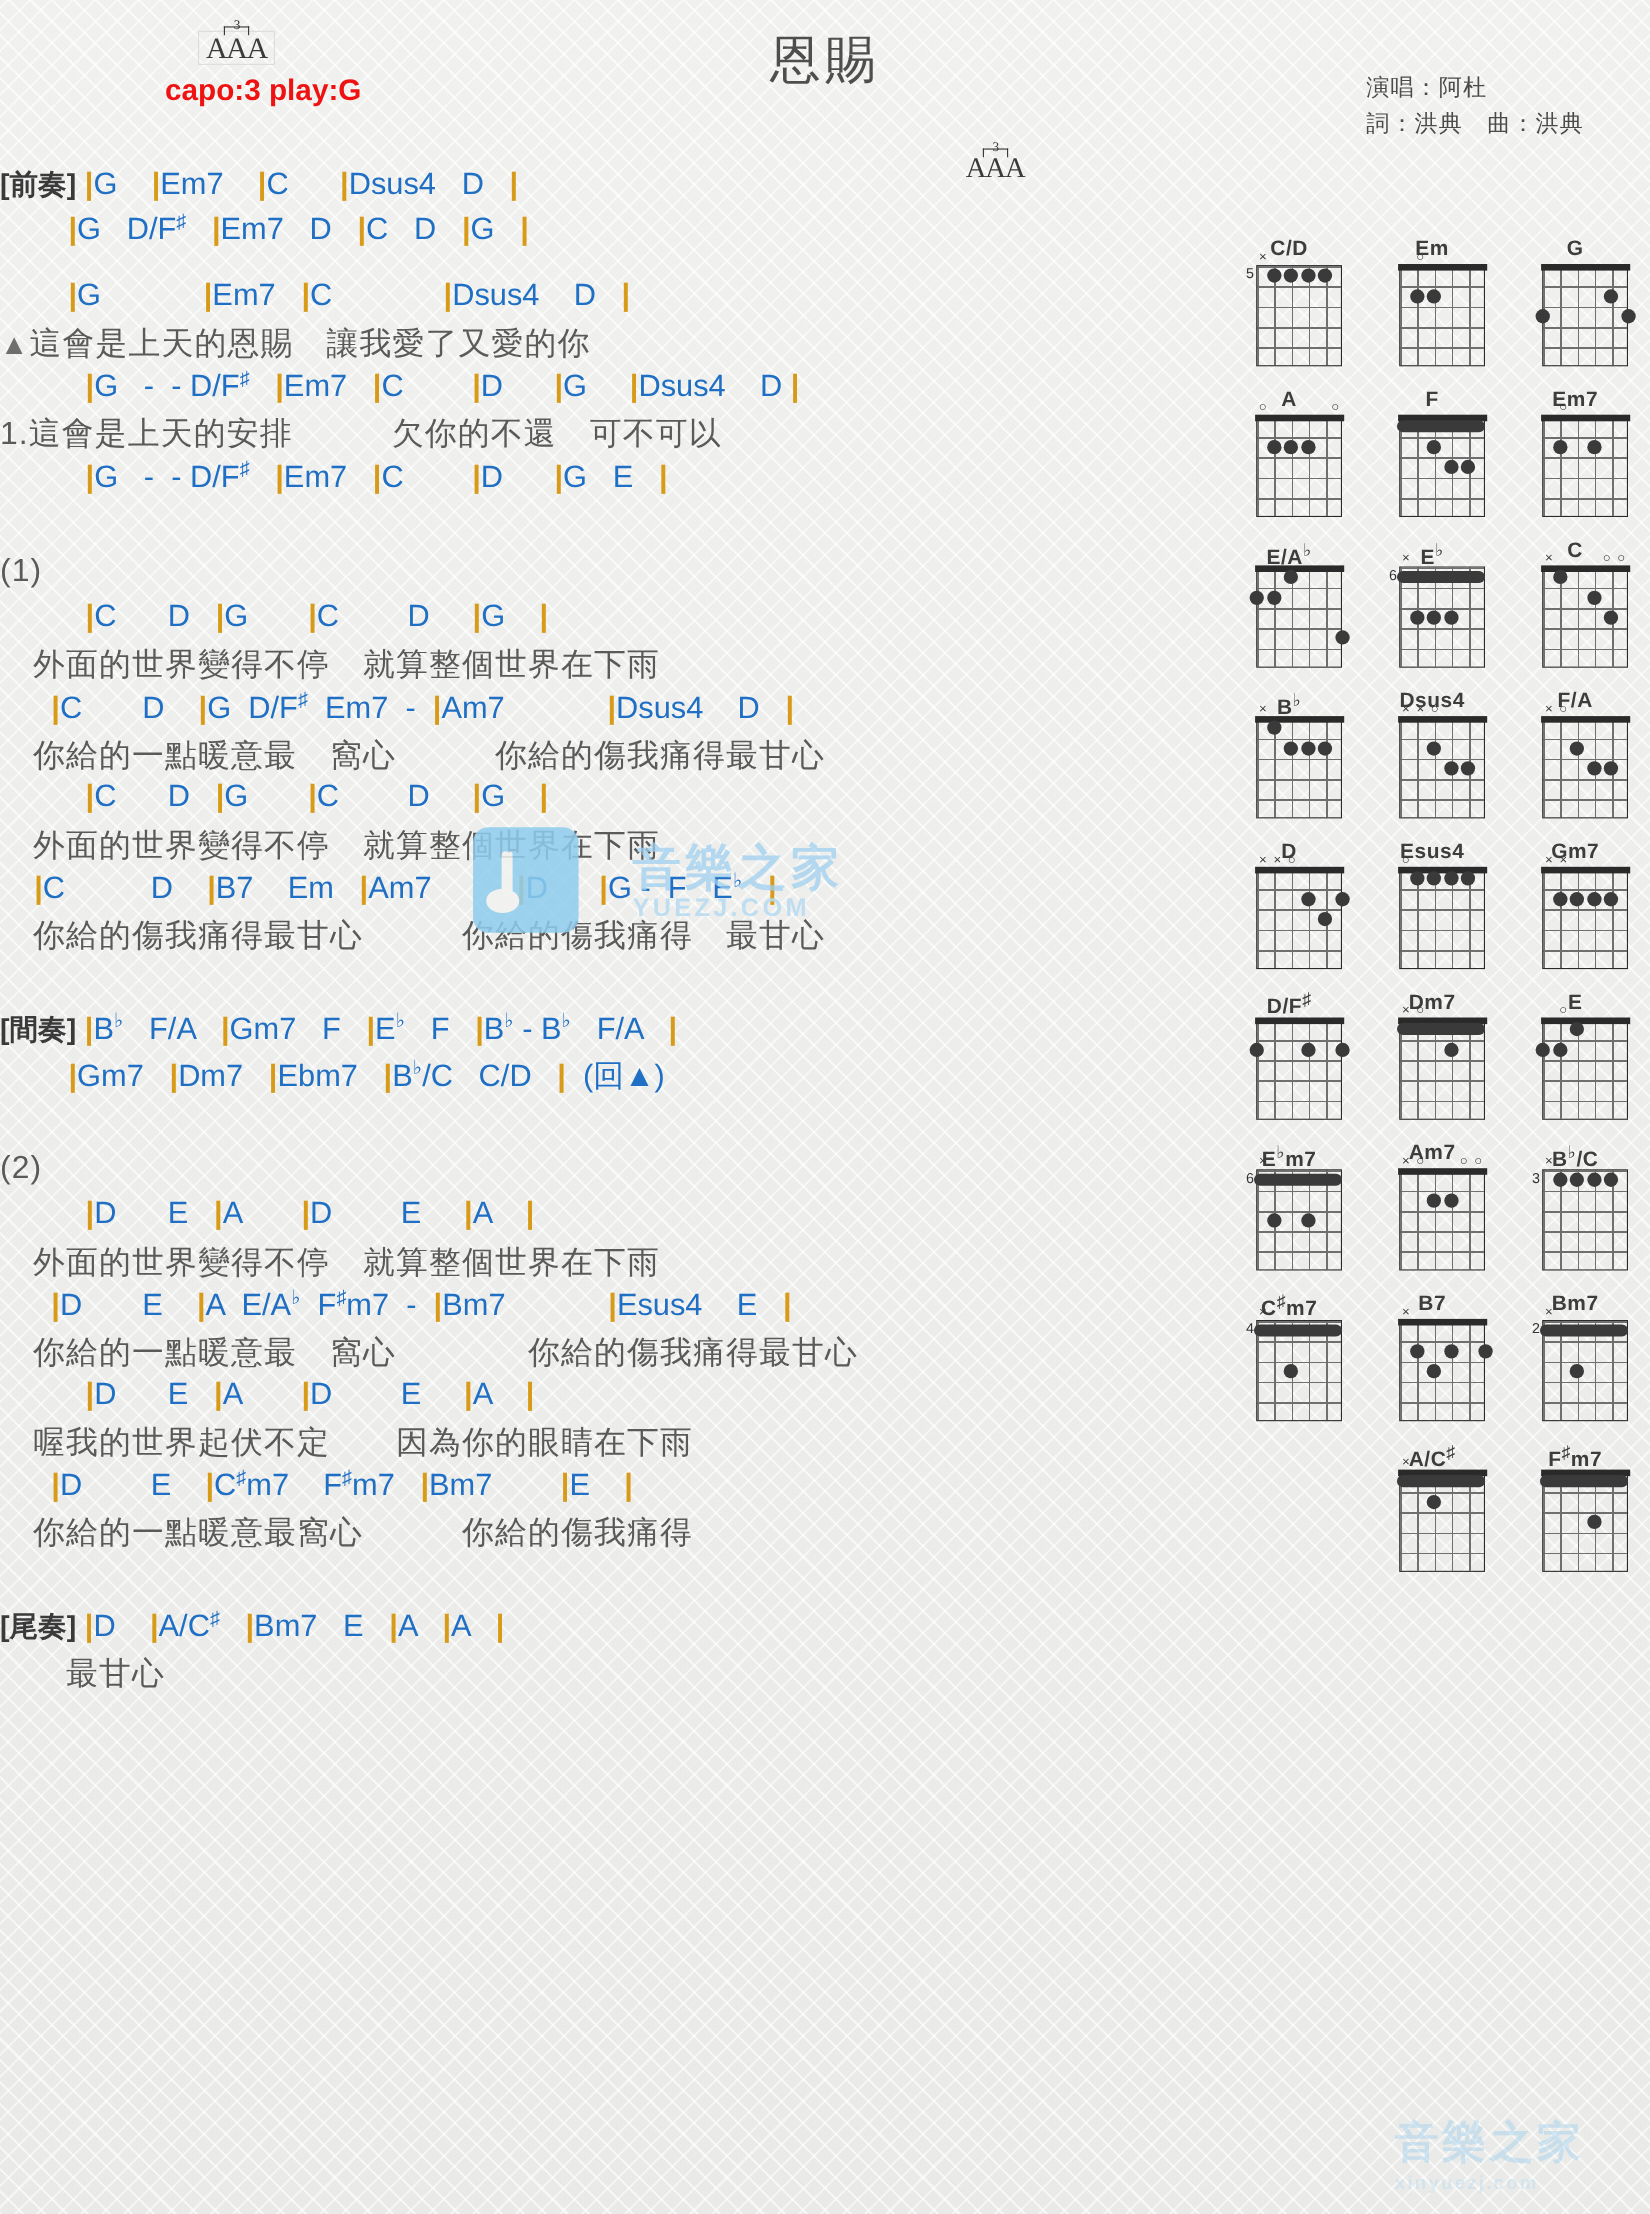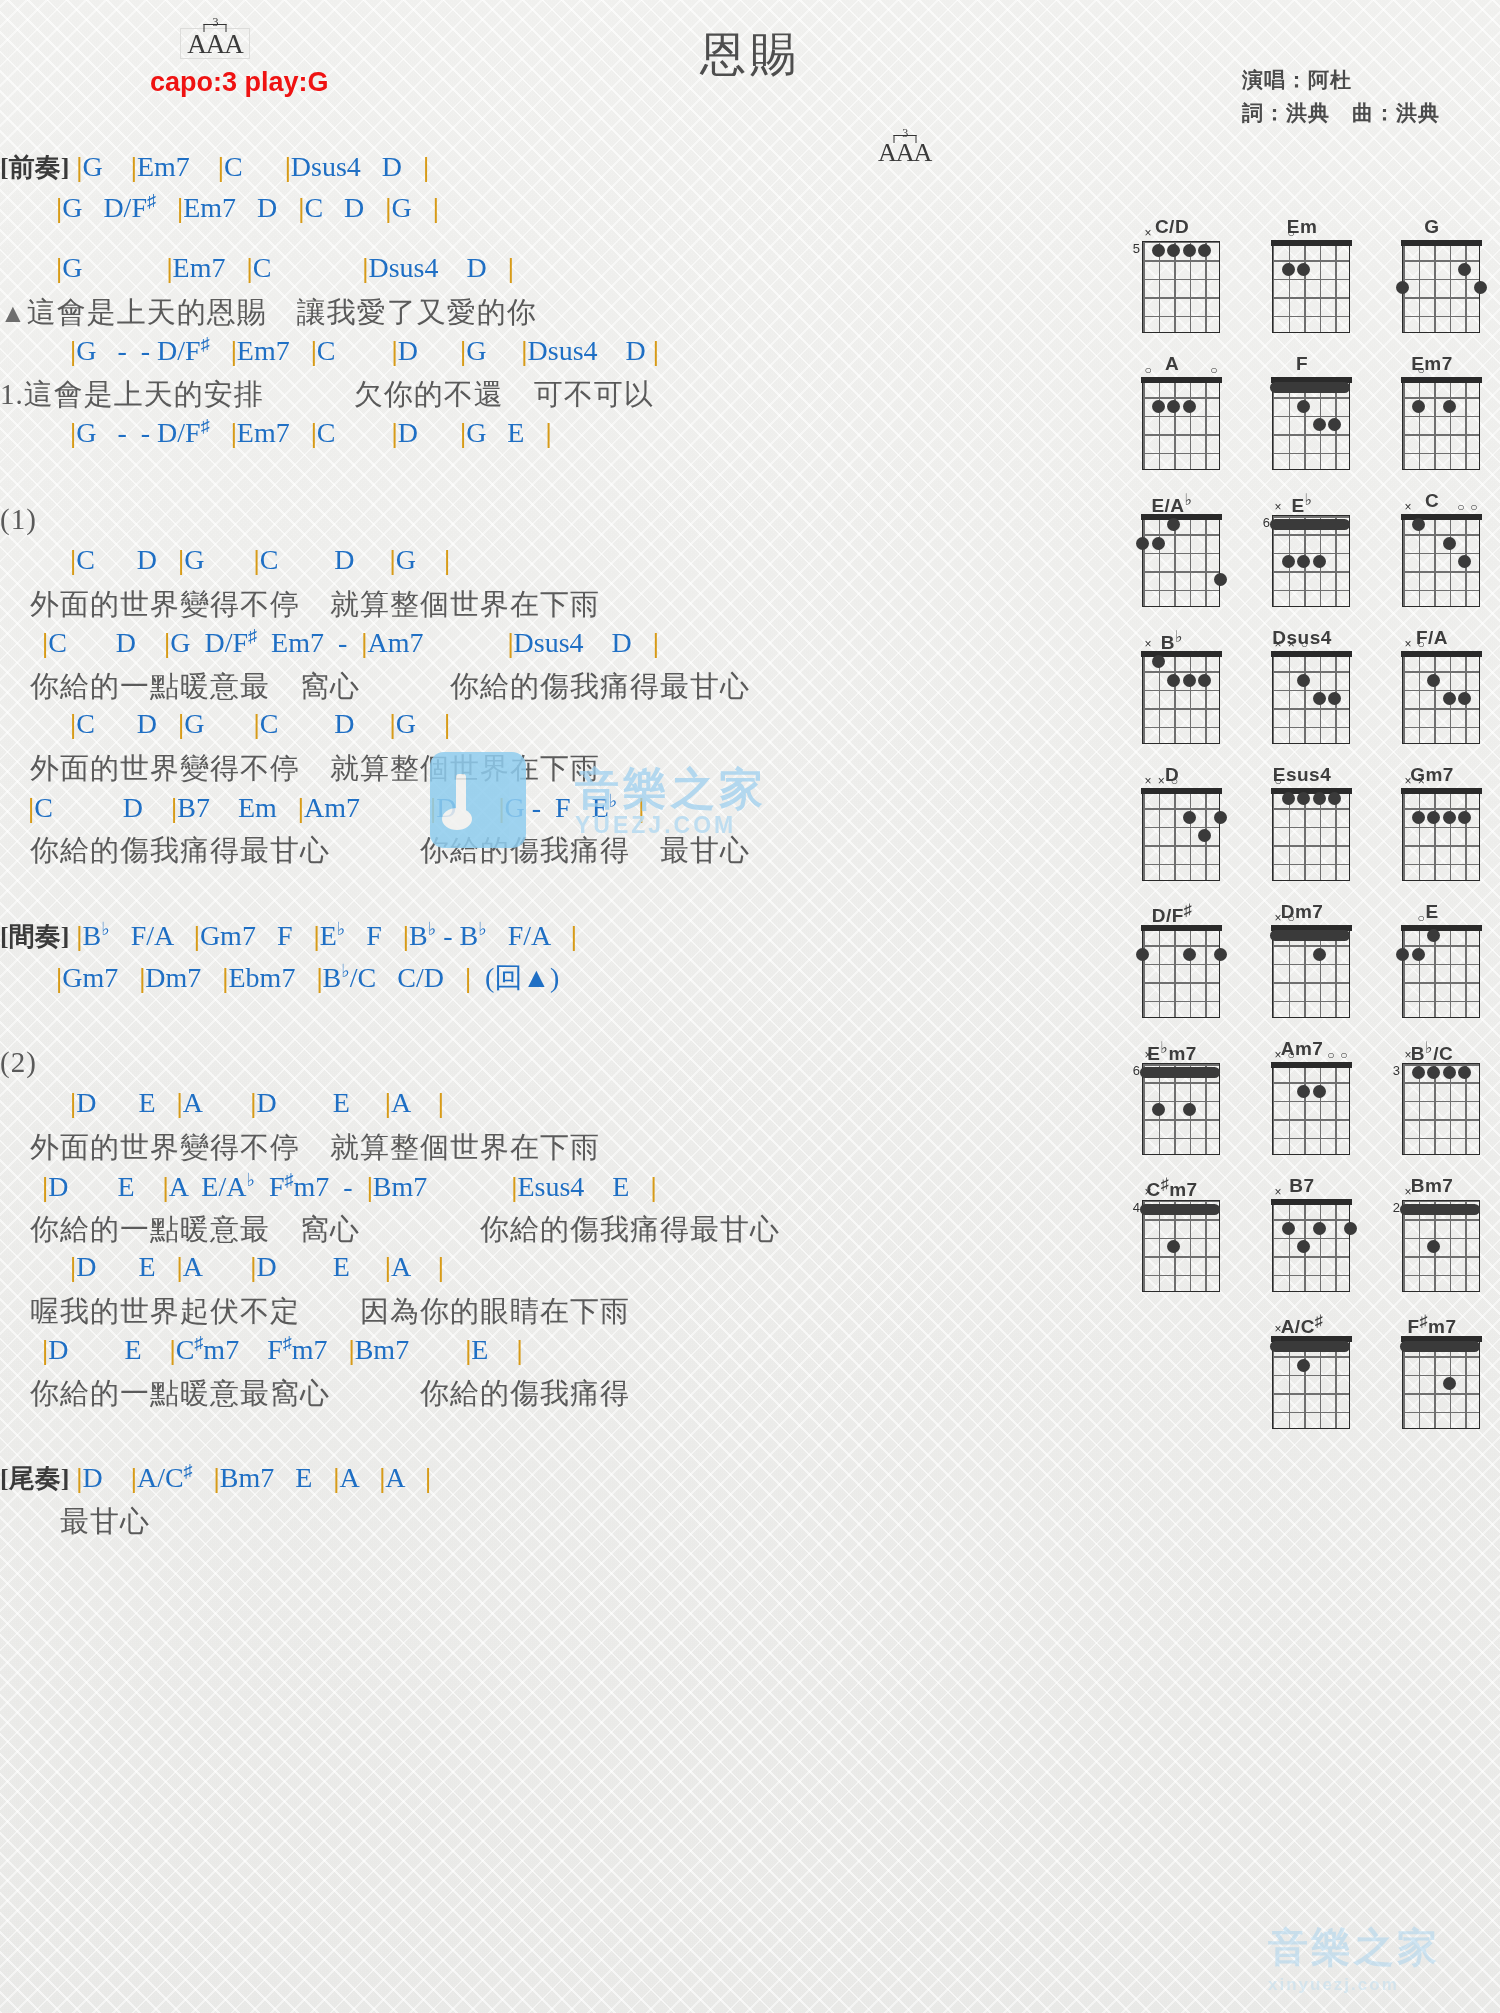--- a/index.html
+++ b/index.html
@@ -39,39 +39,39 @@
   .capo-text{
     margin-top:8px;color:#ef1212;font-weight:bold;font-size:27px;
     white-space:nowrap;
   }
   .song-title{
     position:absolute;left:0;right:0;top:24px;text-align:center;
     font-size:46px;color:#4e4e4e;font-weight:normal;letter-spacing:4px;
     font-family:"DejaVu Sans","Liberation Sans",sans-serif;
   }
   .credits{position:absolute;right:60px;top:64px;text-align:left;}
-  .credits div{font-size:21px;color:#4b4b4b;line-height:1.55;letter-spacing:1px;font-weight:bold;}
+  .credits div{font-size:21px;color:#4b4b4b;line-height:1.55;letter-spacing:1px;}
 
   
   .aaa-float{
     position:absolute;left:878px;top:140px;
     font-size:26px;color:#3b3b3b;letter-spacing:-1px;line-height:1;
     font-family:"Liberation Serif","DejaVu Serif",serif;
   }
   .aaa-float .triplet{
     position:absolute;left:50%;transform:translateX(-50%);top:-13px;font-size:12px;
   }
   .aaa-float .triplet:before{
     content:"";position:absolute;left:-9px;right:-9px;top:8px;height:7px;
     border:1px solid #333;border-bottom:none;
   }
 
   
   .body-col{position:absolute;left:0;top:150px;width:850px;}
-  .ln{position:relative;height:41px;white-space:pre;font-family:Liberation Serif, serif;}
+  .ln{position:relative;height:41px;white-space:pre;}
   .ln.chordline{font-size:28px;color:#1f6fc4;letter-spacing:0;}
   .ln.lyricline{font-size:29px;color:#5a5a5a;letter-spacing:1px;}
   .gap{height:20px;}
   .gap-lg{height:46px;}
 
   .sec{color:#3a3a3a;font-weight:bold;font-size:26px;}
   .bar{color:#d79b18;font-weight:bold;}
   .sup{font-size:18px;vertical-align:super;}
   .mark{color:#6e6e6e;font-size:26px;}
 

